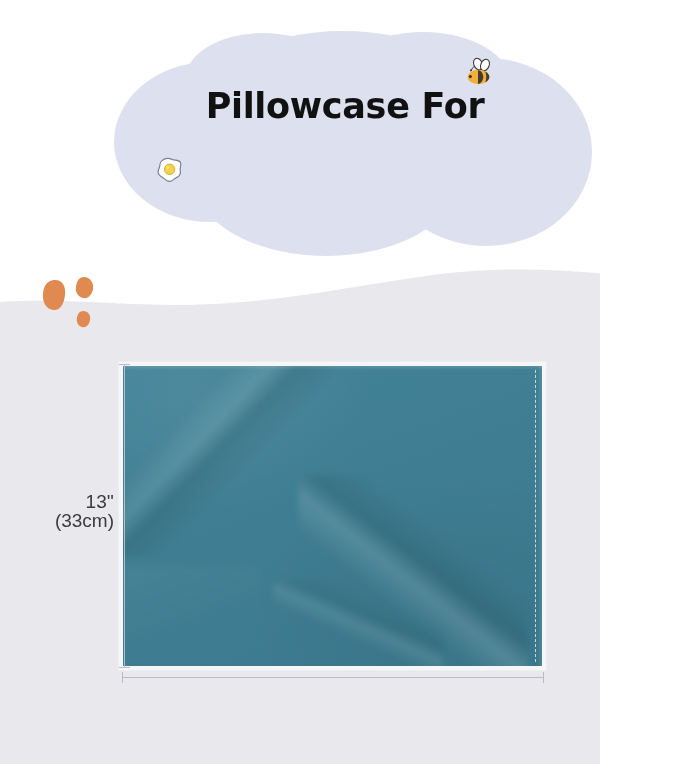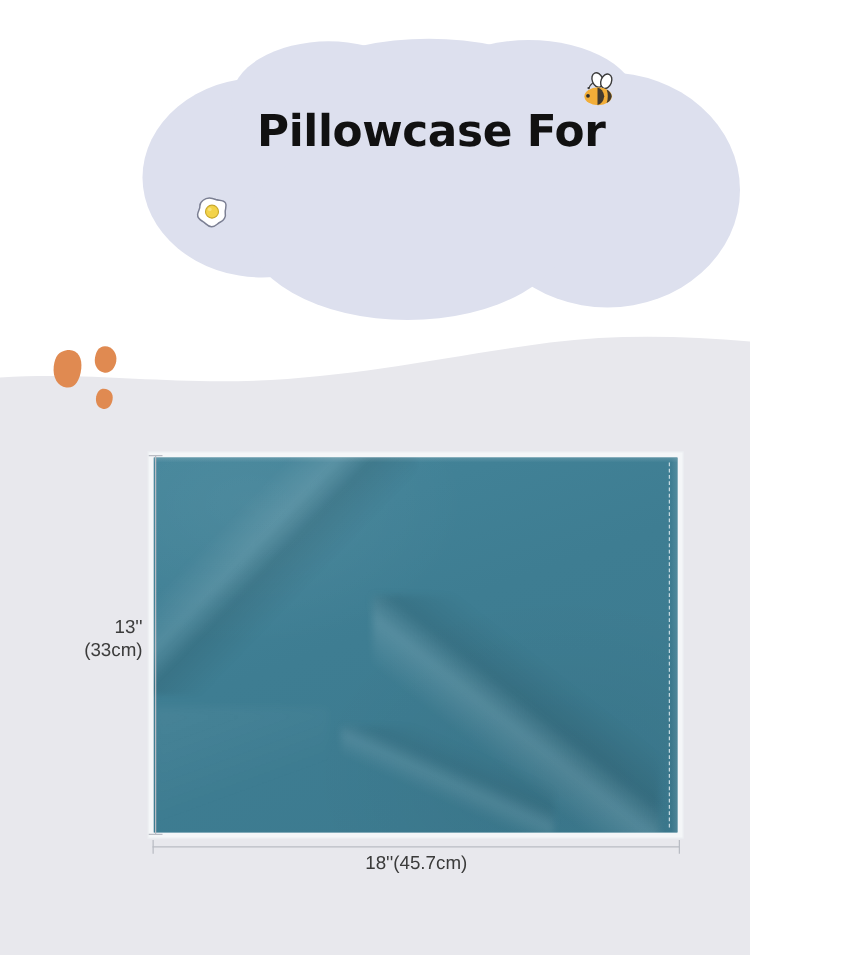--- a/index.html
+++ b/index.html
@@ -220,21 +220,21 @@
   .dim-h .cap.left { left: 0; }
   .dim-h .cap.right { right: 0; }
 
   .label-height {
     position: absolute;
     left: 34px;
     top: 492px;
     width: 80px;
     text-align: right;
     font-family: "Liberation Sans", sans-serif;
-    font-size: 15px;
+    font-size: 19px;
     line-height: 19px;
     color: #3b3b3b;
     z-index: 9;
   }
   .label-width {
     position: absolute;
     left: 122px;
     top: 682px;
     width: 422px;
     text-align: center;
@@ -334,15 +334,14 @@
     <div>13''</div>
     <div>(33cm)</div>
   </div>
 
   <div class="dim-h">
     <div class="cap left"></div>
     <div class="bar"></div>
     <div class="cap right"></div>
   </div>
 
-  <div class="label-width">18''(45.7cm)</div>
 
 </div>
 
 </body></html>

